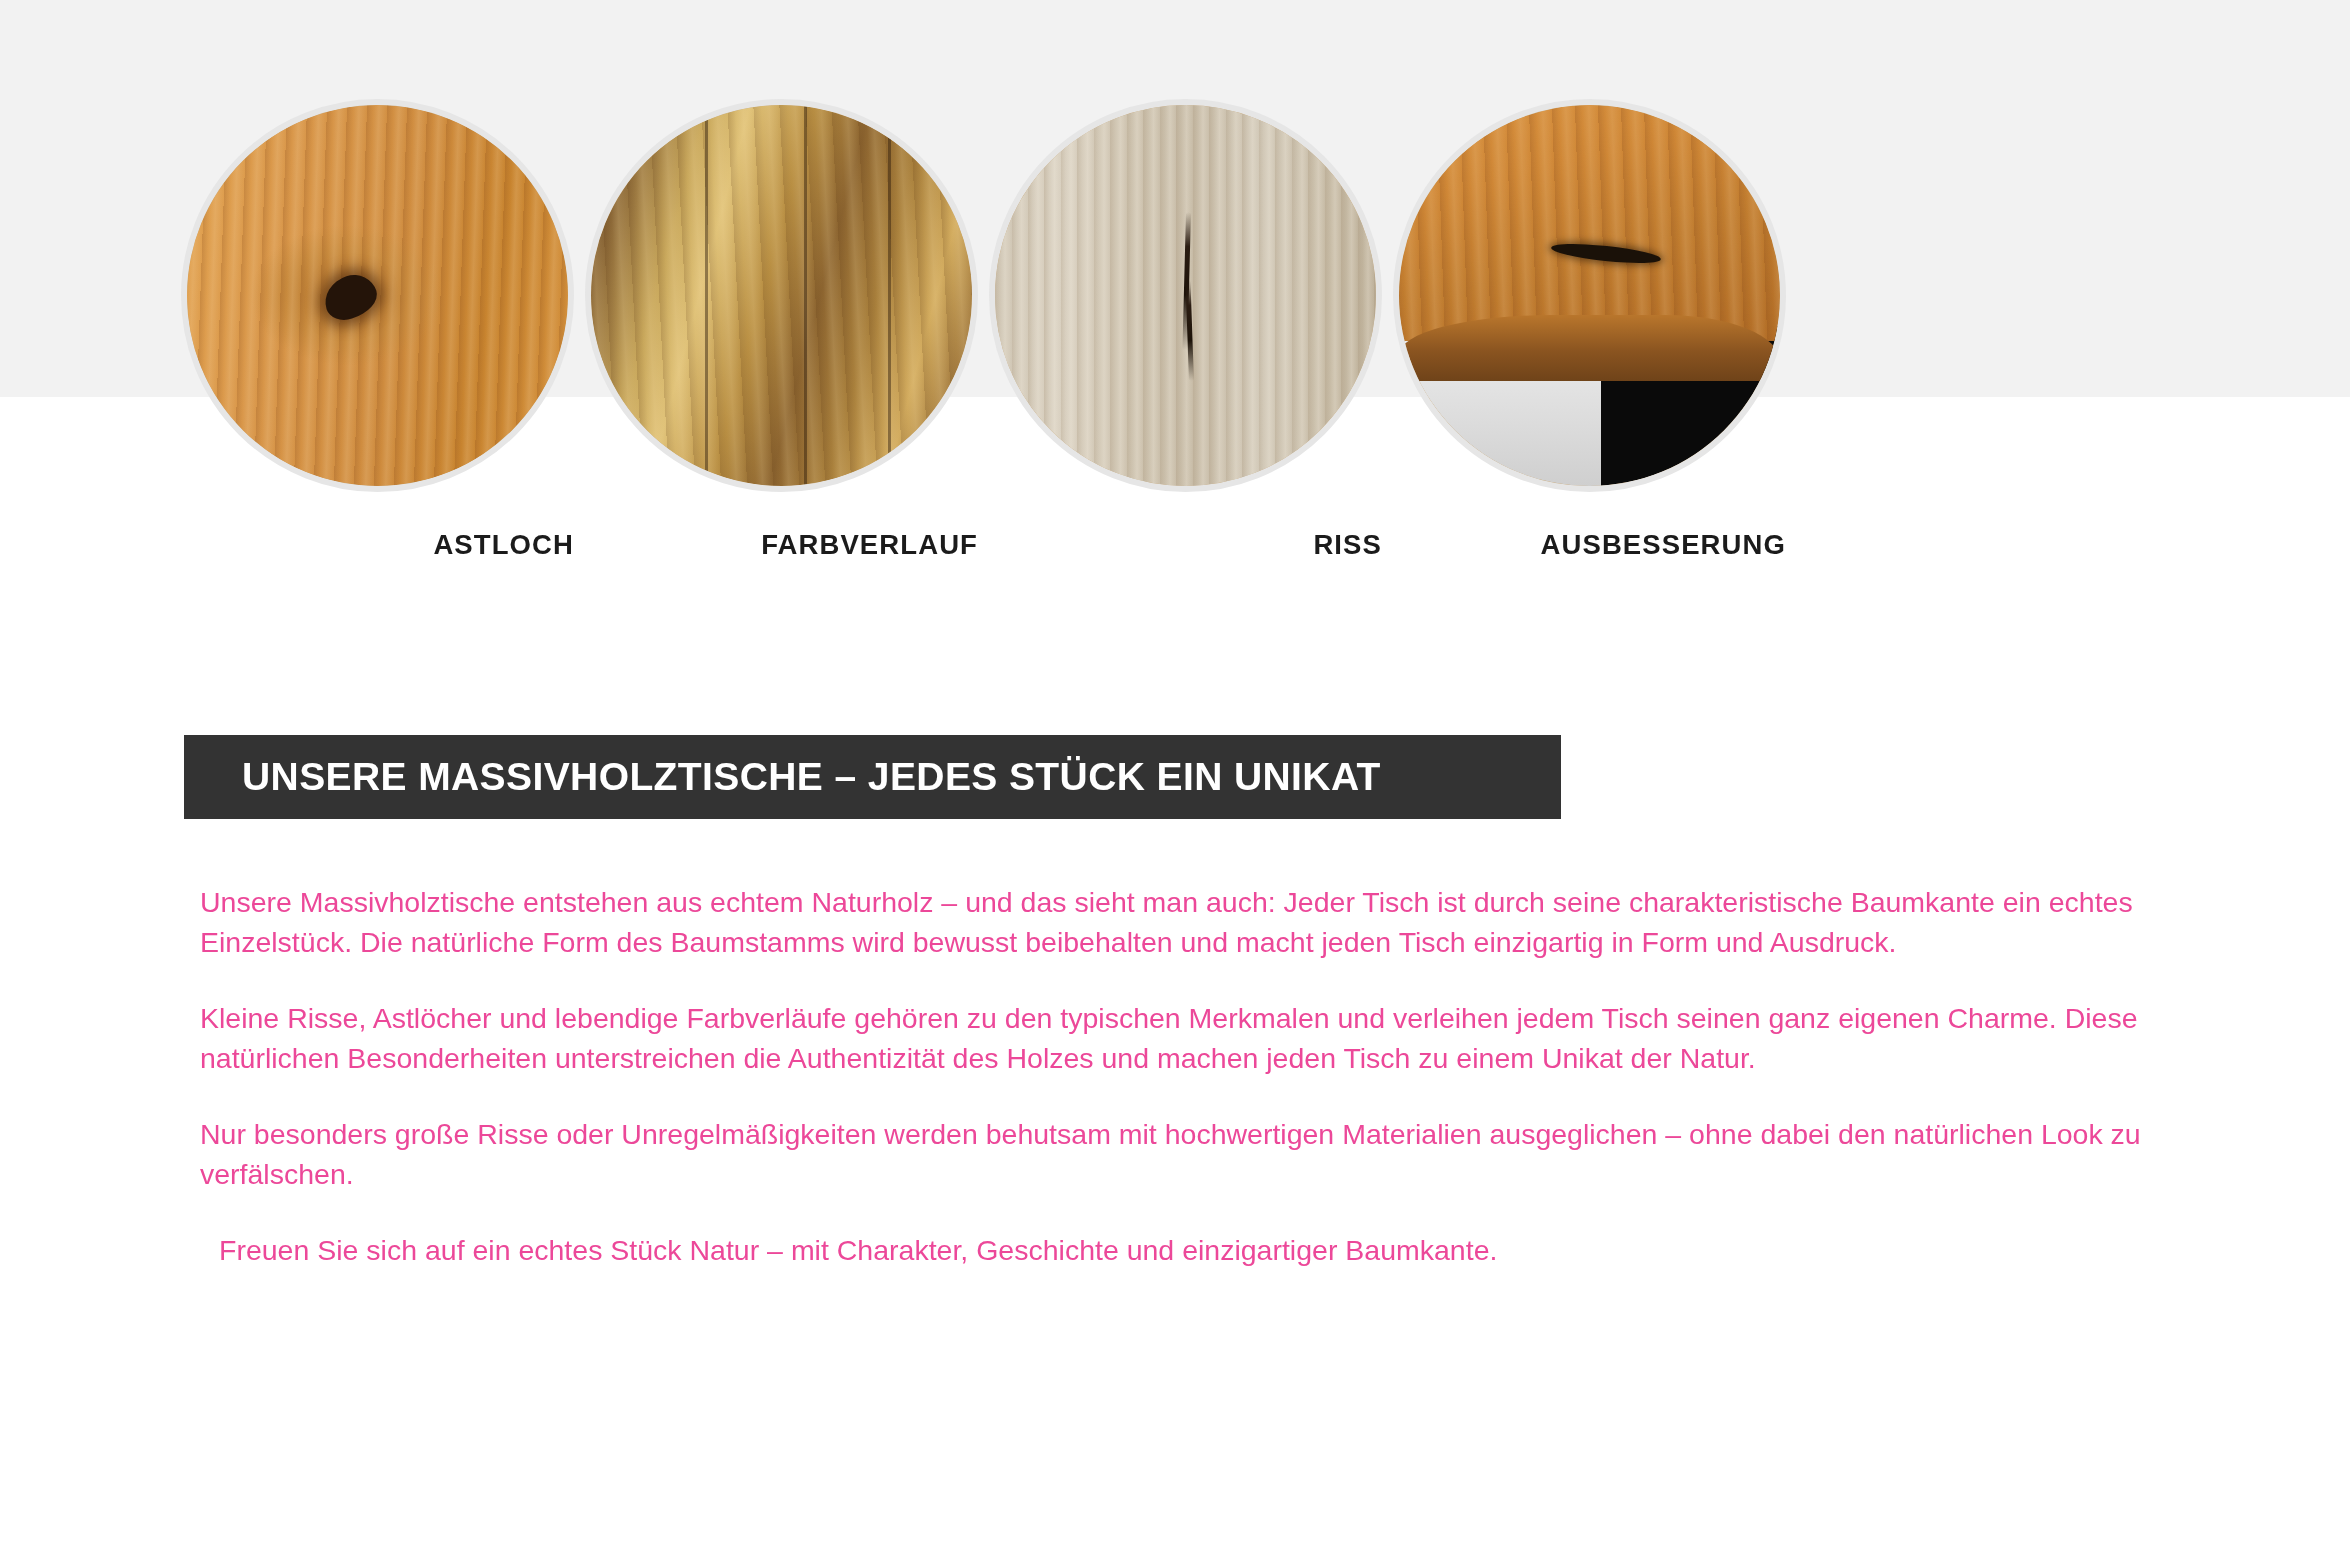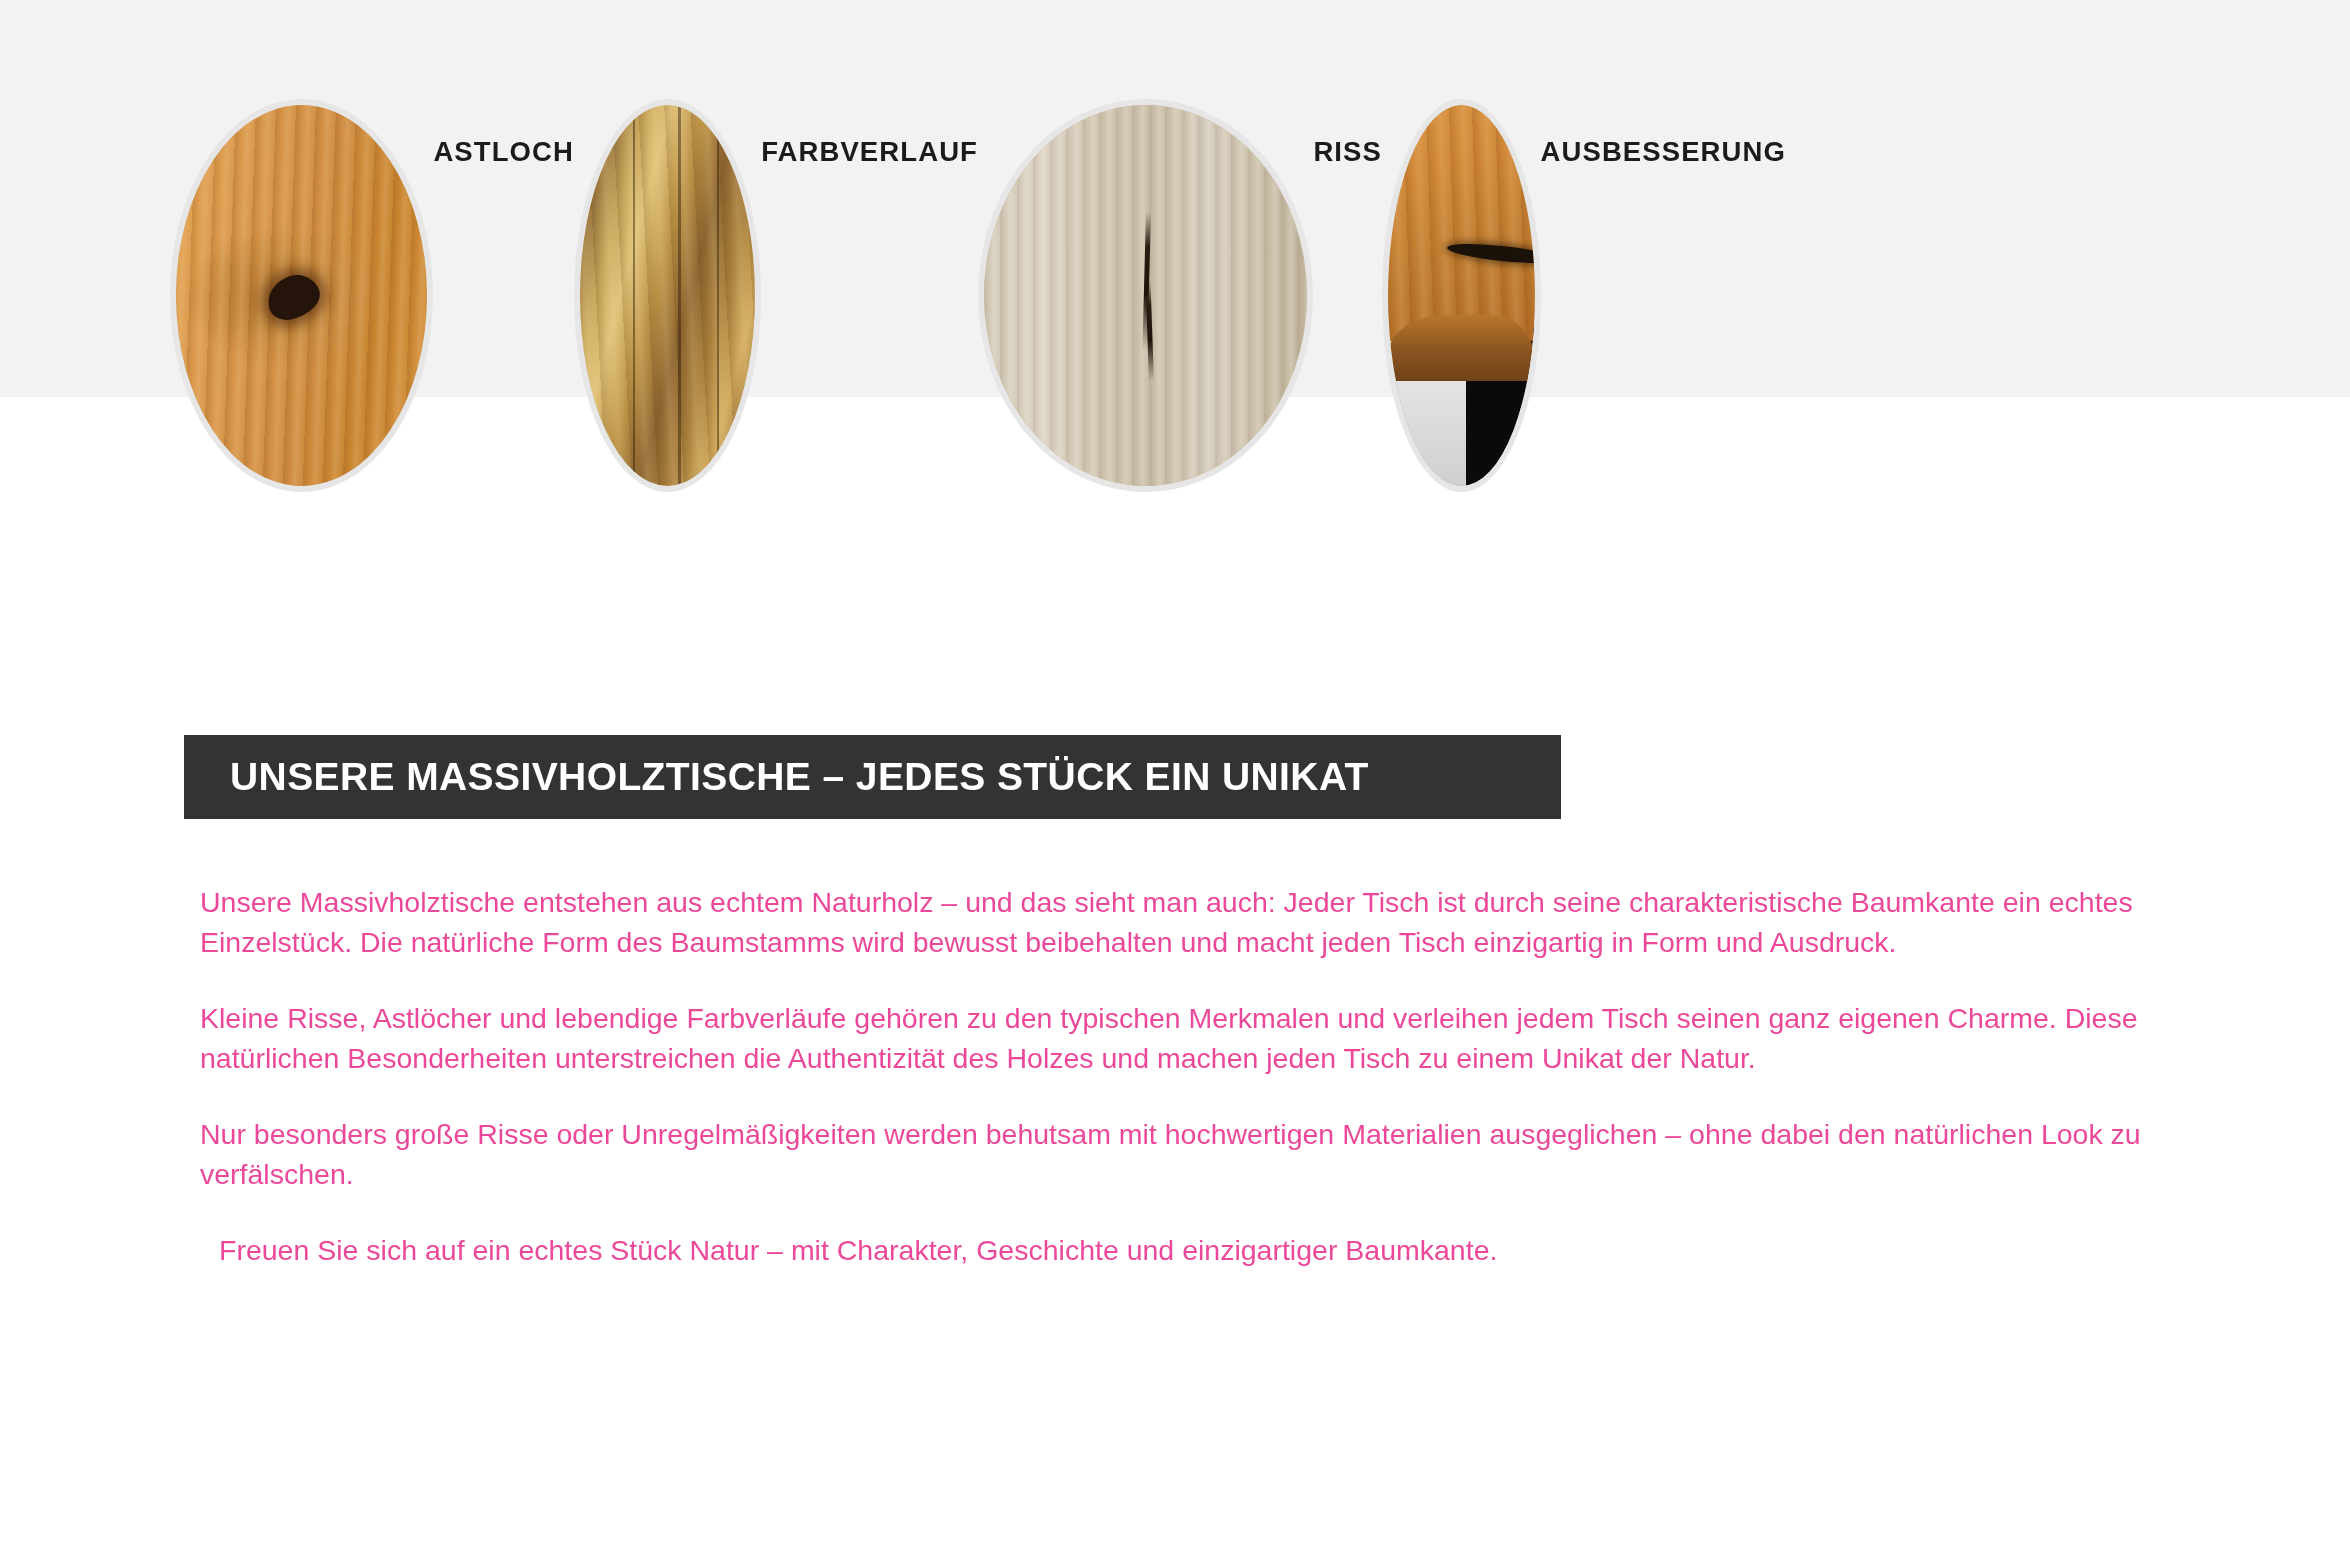--- a/index.html
+++ b/index.html
@@ -35,22 +35,22 @@
     position: absolute;
     left: 170px;
     top: 99px;
     width: 2020px;
     display: flex;
     gap: 0px;
   }
   .feature {
     width: 404px;
     display: flex;
-    flex-direction: row;
-    align-items: flex-start;
+    flex-direction: column;
+    align-items: flex-end;
   }
   .circle {
     width: 393px;
     height: 393px;
     border-radius: 50%;
     border: 6.4px solid #e6e6e6;
     overflow: hidden;
     position: relative;
     background: #cbb18a;
   }
@@ -213,21 +213,21 @@
   
   .headline-bar {
     position: absolute;
     left: 184px;
     top: 735px;
     width: 1377px;
     height: 84px;
     background: #333333;
     display: flex;
     align-items: center;
-    padding-left: 46px;
+    padding-left: 58px;
   }
   .headline-bar h1 {
     margin: 0;
     color: #ffffff;
     font-size: 39px;
     font-weight: bold;
     letter-spacing: 0.4px;
     white-space: nowrap;
   }
 

